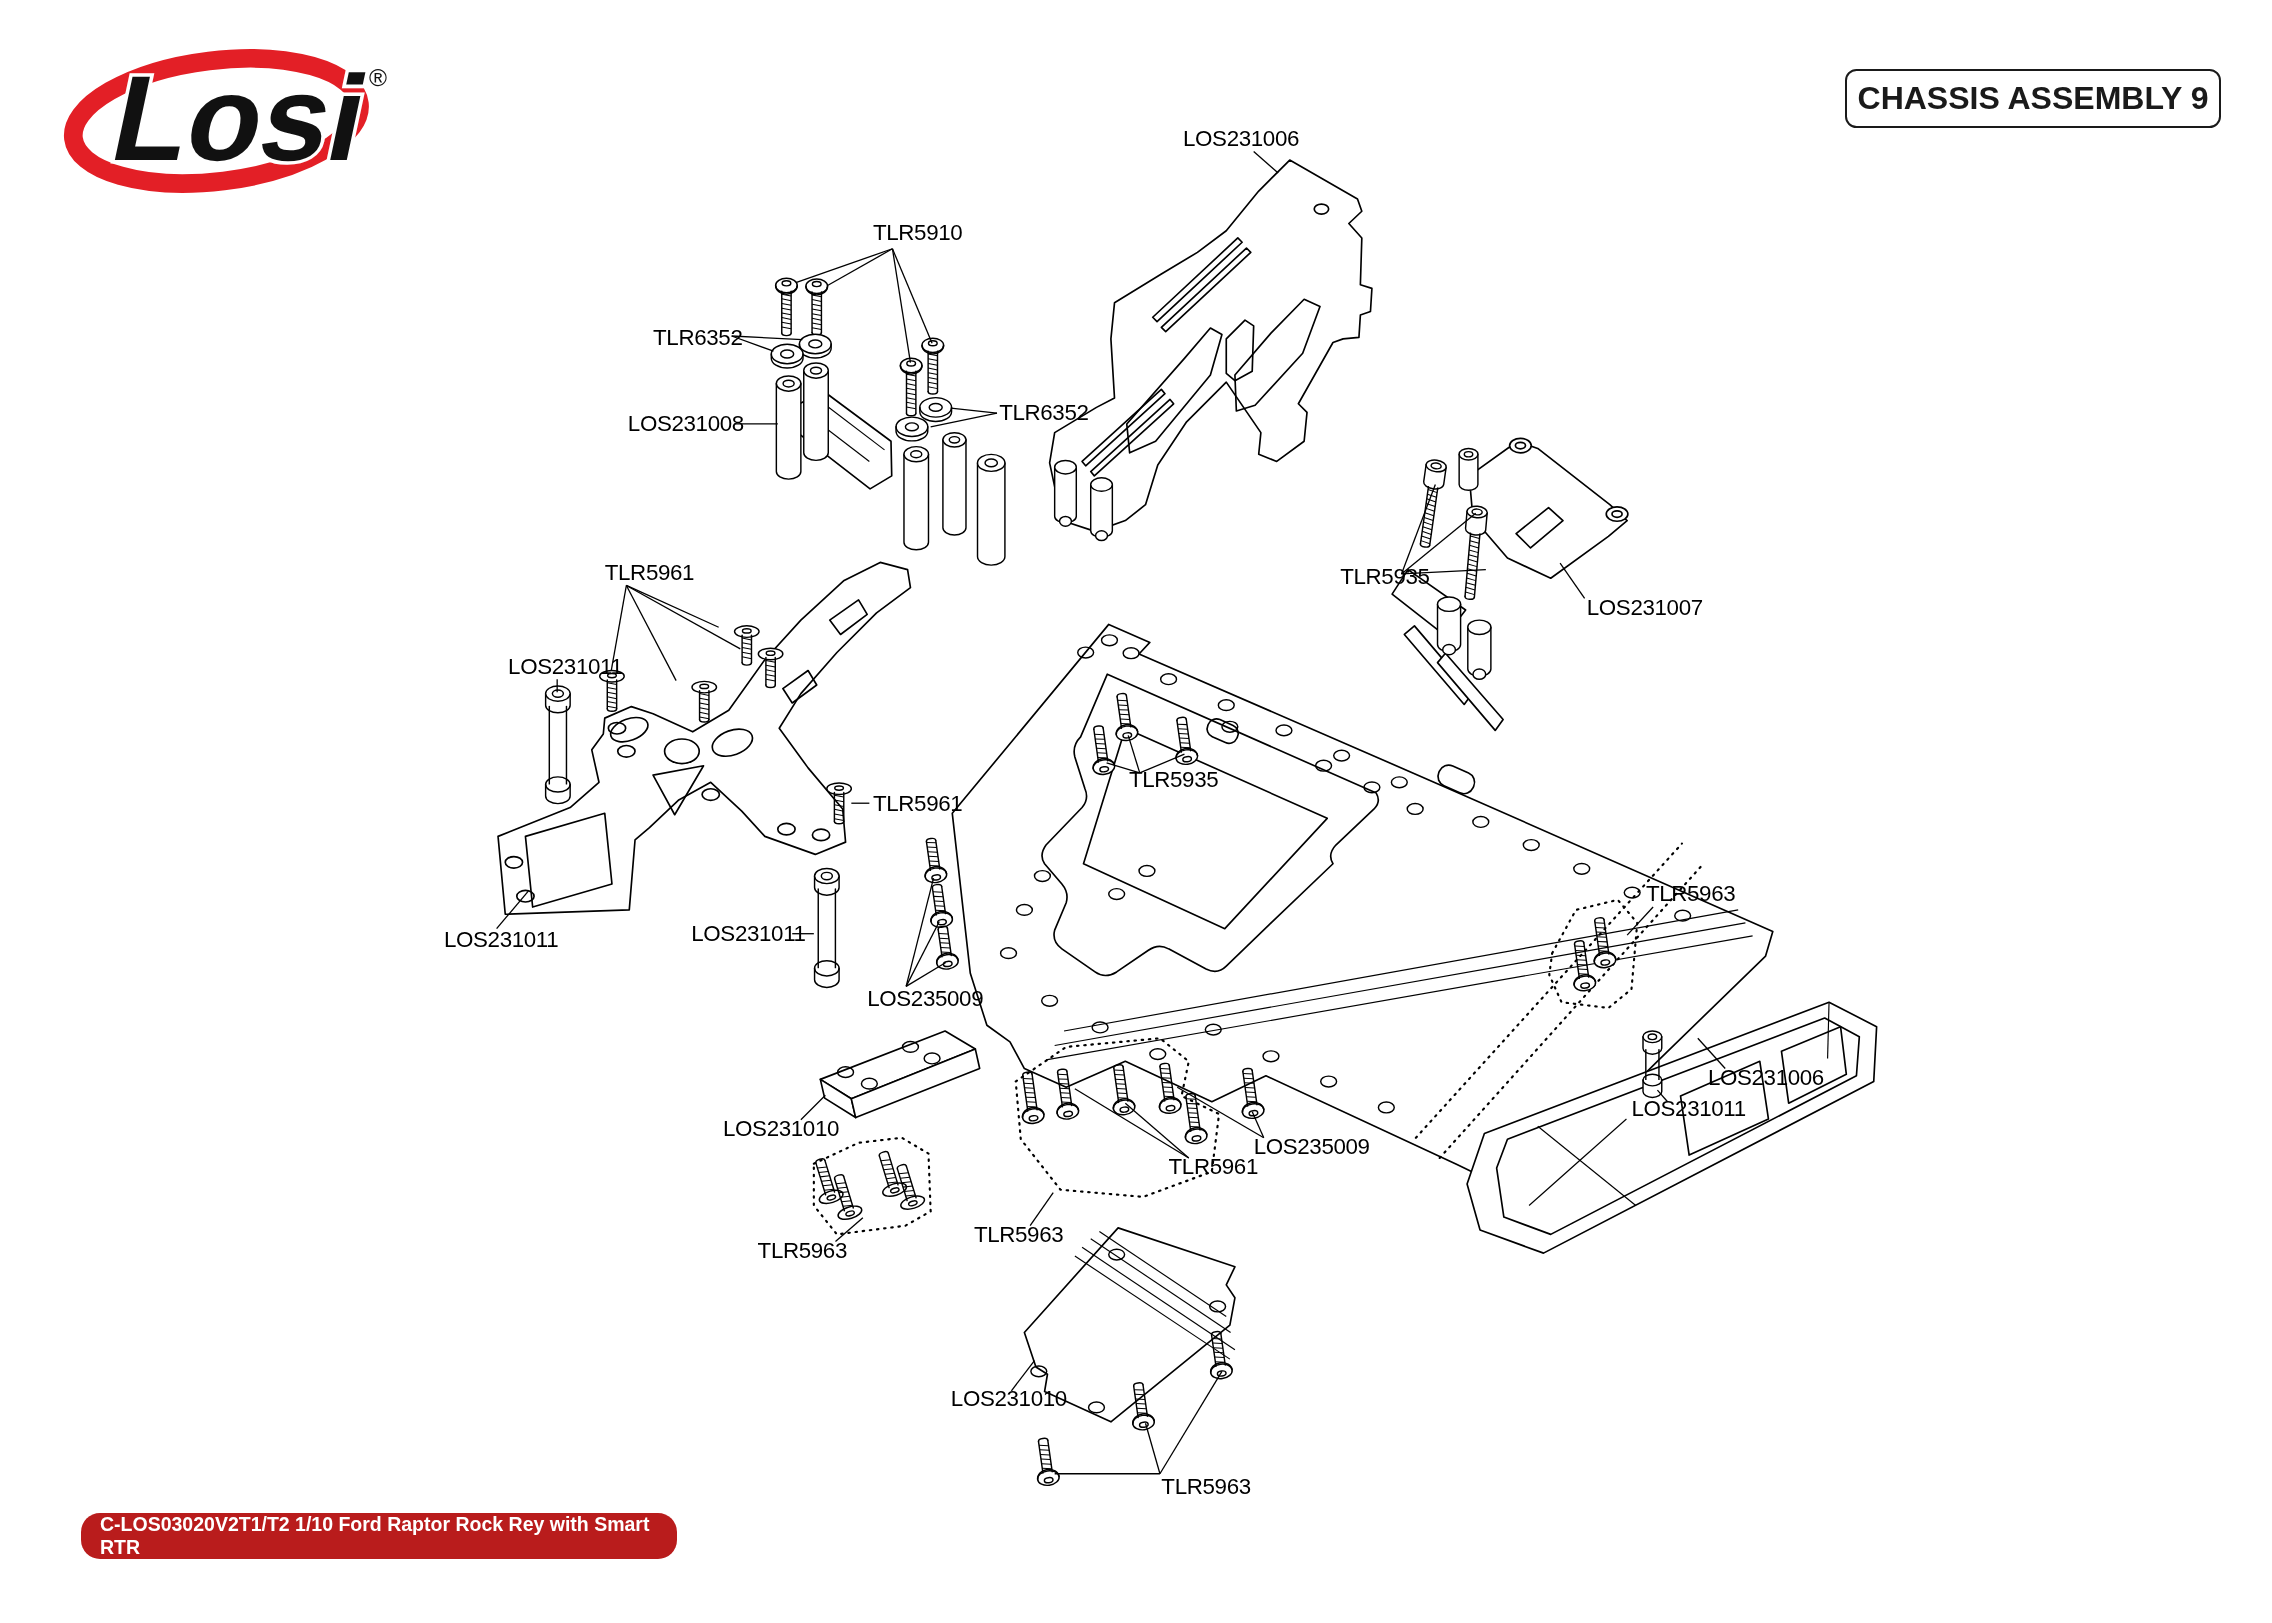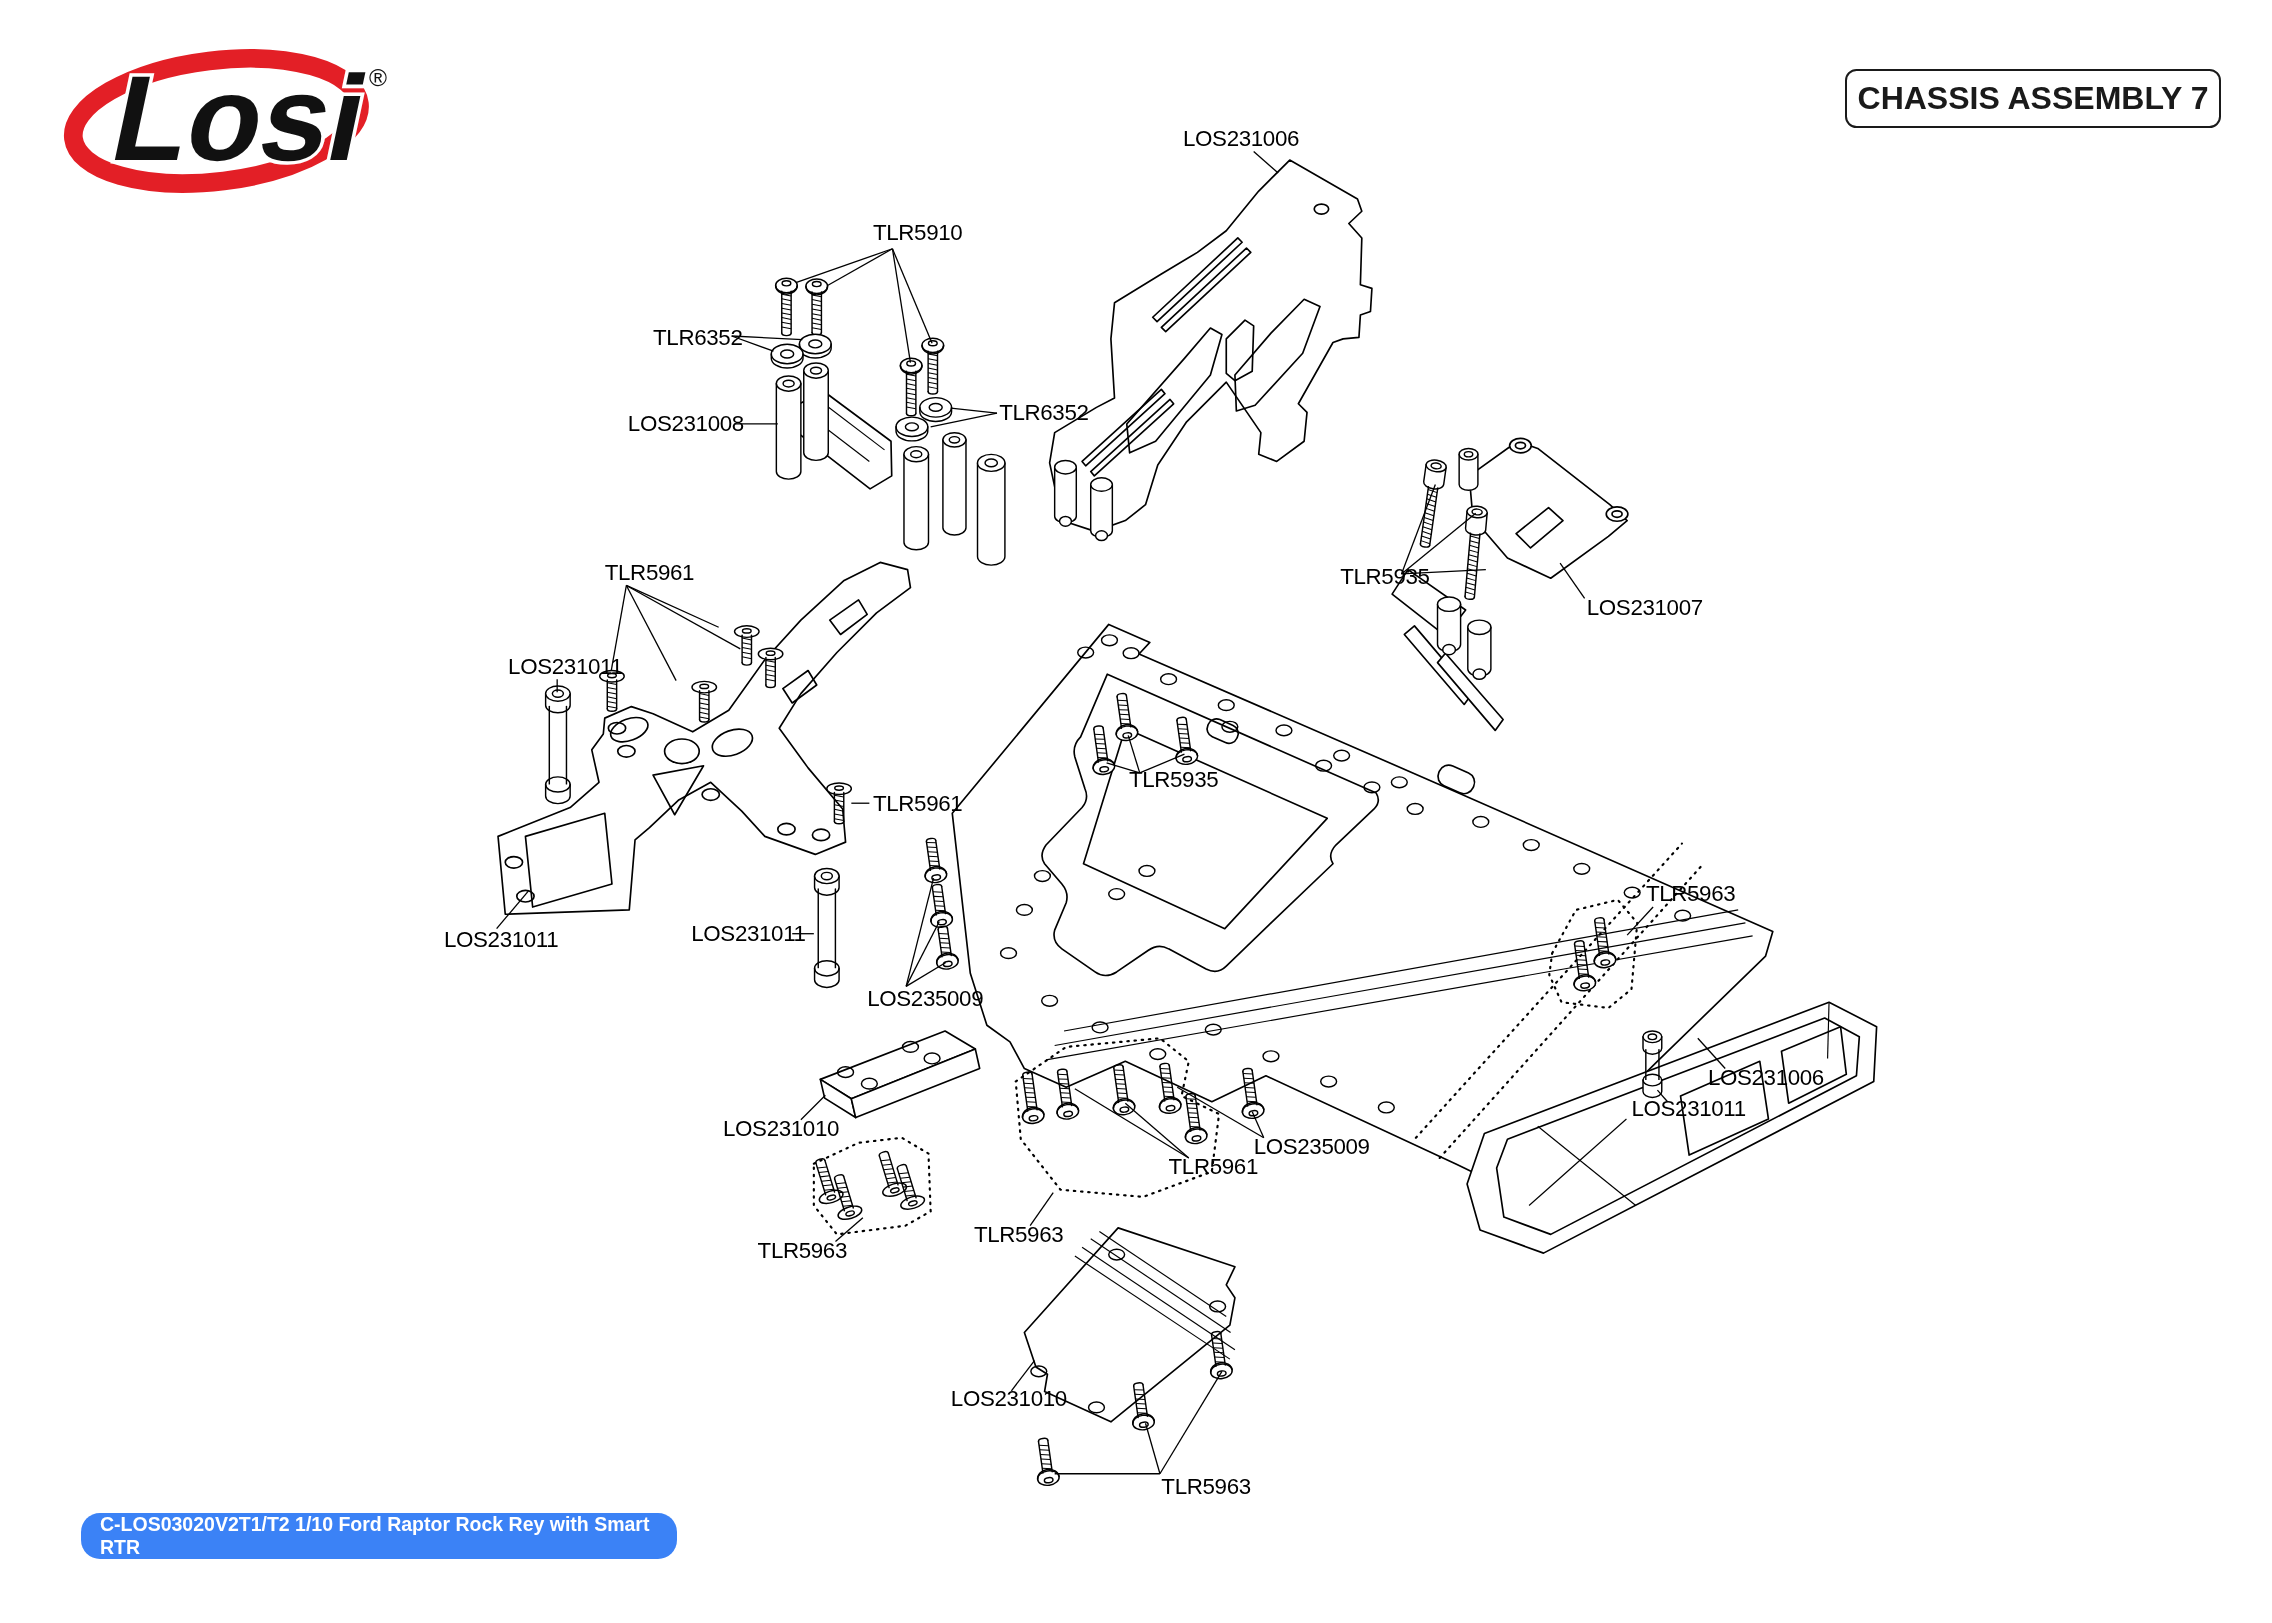--- a/index.html
+++ b/index.html
@@ -6,41 +6,41 @@
   .page{position:relative;width:2273px;height:1623px;background:#fff;overflow:hidden;
         font-family:"Liberation Sans",sans-serif;}
   .page svg{position:absolute;left:0;top:0;}
   .lbl{font:31px "Liberation Sans",sans-serif;fill:#000;letter-spacing:-0.5px;}
   .part{stroke:#000;stroke-width:2.3;fill:#fff;stroke-linejoin:round;stroke-linecap:round;}
   .part-nf{stroke:#000;stroke-width:2.3;fill:none;stroke-linejoin:round;stroke-linecap:round;}
   .thin{stroke:#000;stroke-width:1.6;fill:none;}
   .title-box{position:absolute;left:1845px;top:69px;width:372px;height:55px;
      border:2.9px solid #1a1a1a;border-radius:11.5px;display:flex;align-items:center;justify-content:center;}
   .title-box span{font-size:32px;font-weight:bold;color:#1a1a1a;letter-spacing:0px;}
-  .footer-pill{position:absolute;left:81px;top:1513px;width:596px;height:46px;background:#3b82f6;
+  .footer-pill{position:absolute;left:81px;top:1513px;width:596px;height:46px;background:#b91c1c;
      border-radius:19px;display:flex;align-items:center;}
   .footer-pill span{color:#fff;font-size:19.5px;font-weight:bold;padding-left:19px;letter-spacing:0px;}
 </style>
 </head>
 <body>
 
 <div class="page">
 
   <svg width="404" height="216" viewBox="0 0 560 300">
     <g>
       <ellipse cx="300" cy="168" rx="200" ry="84" fill="none" stroke="#e31f26" stroke-width="26" transform="rotate(-7 300 168)"></ellipse>
     </g>
     <g transform="skewX(-12)">
       <text x="195" y="222" font-family="Liberation Sans, sans-serif" font-size="168" font-weight="bold" fill="#111" stroke="#ffffff" stroke-width="10" paint-order="stroke">Losi</text>
     </g>
     <text x="512" y="120" font-family="Liberation Sans, sans-serif" font-size="34" fill="#111">®</text>
   </svg>
 
   <div class="title-box">
-    <span>CHASSIS ASSEMBLY 7</span>
+    <span>CHASSIS ASSEMBLY 9</span>
   </div>
 
   <svg width="2273" height="1623" viewBox="0 0 3151 2251">
 
     <g>
       <path class="part" d="M1788,222 L1882,276 L1888,293 L1870,310 L1888,330 L1886,395 L1902,400 L1900,432 L1886,437
         L1884,468 L1862,470 L1848,475 L1800,560 L1812,572 L1808,612 L1770,640 L1745,630 L1748,600 L1700,530
         L1645,585 L1605,645 L1588,700 L1560,722 L1518,737 L1472,722 L1455,642 L1462,600 L1520,565 L1545,552
         L1540,470 L1545,420 L1610,380 L1660,350 L1700,320 L1745,265 Z"></path>
       <path class="part-nf" d="M1562,588 L1642,497 L1678,455 L1694,464 L1678,520 L1602,612 L1566,628 Z"></path>

